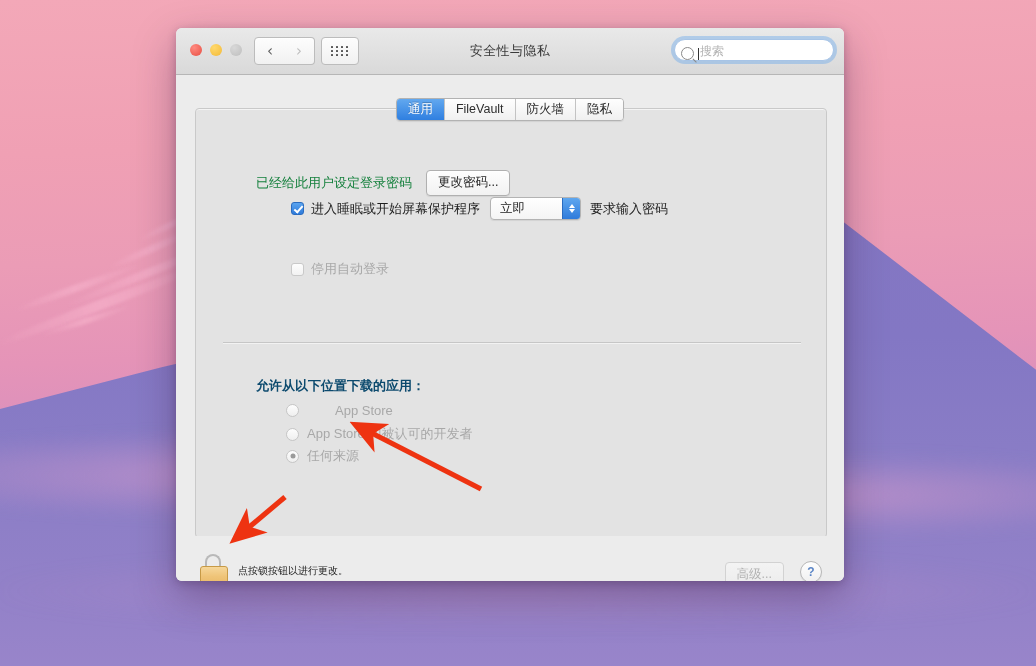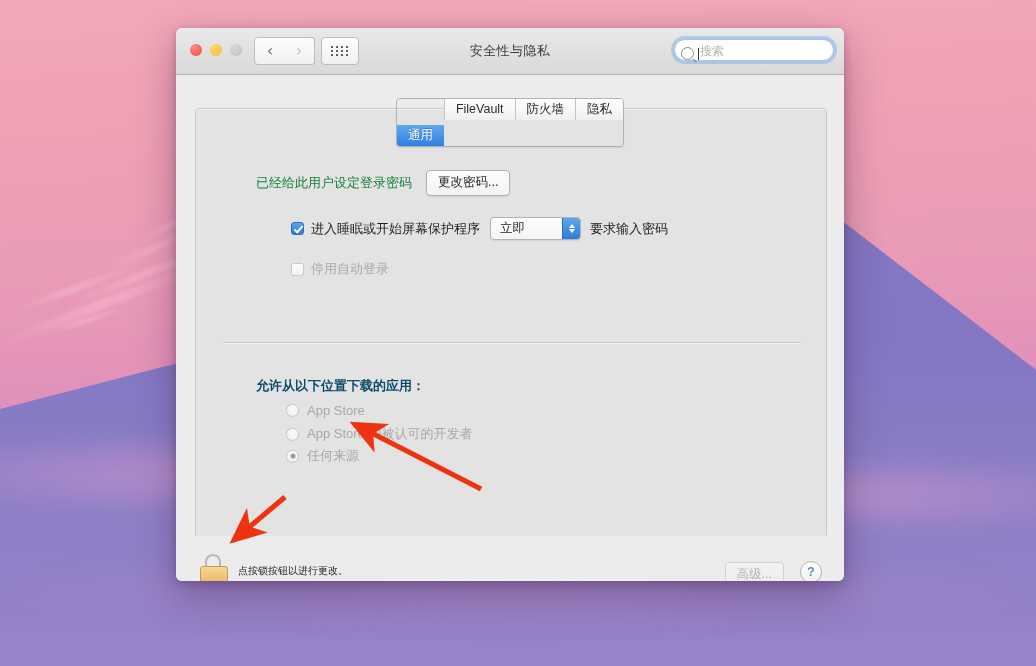--- a/index.html
+++ b/index.html
@@ -162,21 +162,20 @@
     font-size: 12.5px; color: #2d2d2d;
     background: linear-gradient(180deg, #fefefe, #f0f0f0);
     border-left: 1px solid #c3c3c3;
     white-space: nowrap;
   }
   .tab:first-child { border-left: none; }
   .tab.active {
     background: linear-gradient(180deg, #62a8ef 0%, #2f7fe0 100%);
     color: #fff;
     text-shadow: 0 -1px 0 rgba(0,0,0,0.25);
-    margin-top: 26px;
   }
 
   
   #panel {
     position: absolute;
     left: 19px; top: 80px;
     width: 630px; height: 428px;
     background: #e3e3e3;
     border: 1px solid #c9c9c9;
     border-radius: 4px;
@@ -202,21 +201,21 @@
     color: #b2b2b2;
     background: linear-gradient(180deg, #f3f3f3, #ececec);
     border-color: #d2d2d2;
     box-shadow: none;
   }
 
   .check-row {
     position: absolute; left: 95px;
     display: flex; align-items: center;
   }
-  #row-sleep  { top: 108px; }
+  #row-sleep  { top: 88px; }
   #row-lock   { top: 123px; }
   #row-auto   { top: 151px; }
 
   .cbox {
     width: 13px; height: 13px;
     border-radius: 3px;
     margin-right: 7px;
     flex: 0 0 auto;
     position: relative;
     box-sizing: border-box;
@@ -287,21 +286,21 @@
 
   #dl-heading {
     position: absolute; left: 60px; top: 268px;
     font-size: 13px; color: #0c4a6e; font-weight: bold;
   }
 
   .radio-row {
     position: absolute; left: 90px;
     display: flex; align-items: center;
   }
-  #radio-appstore { top: 294px; }
+  #radio-appstore { top: 294px; gap: 28px; }
   #radio-identified { top: 316px; }
   #radio-anywhere { top: 338px; }
 
   .rbox {
     width: 13px; height: 13px; border-radius: 50%;
     margin-right: 8px; flex: 0 0 auto;
     background: linear-gradient(180deg, #fdfdfd, #efefef);
     border: 1px solid #c6c6c6;
     position: relative;
     box-sizing: border-box;

